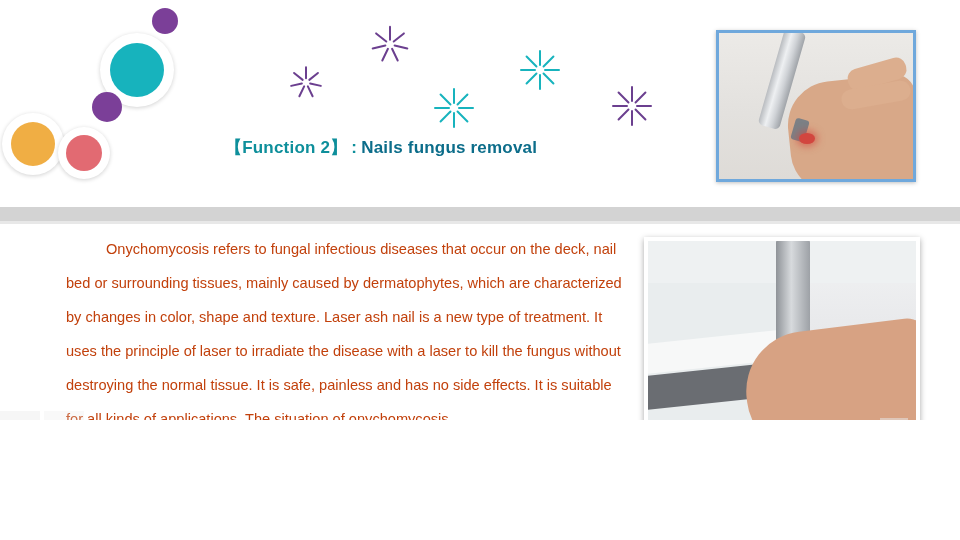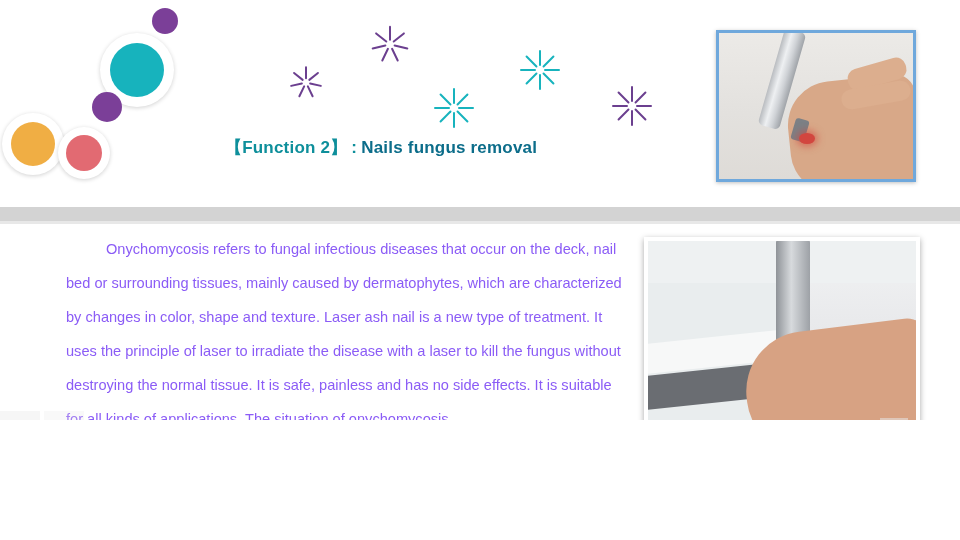--- a/index.html
+++ b/index.html
@@ -151,21 +151,21 @@
   }
 
   
   .body-text {
     position: absolute;
     left: 66px;
     top: 232px;
     width: 566px;
     font-size: 14.6px;
     line-height: 34px;
-    color: #8b5cf6;
+    color: #c2410c;
     text-indent: 40px;
     text-align: left;
   }
 
   
   .sq { position: absolute; }
 </style>
 </head>
 <body>
 

